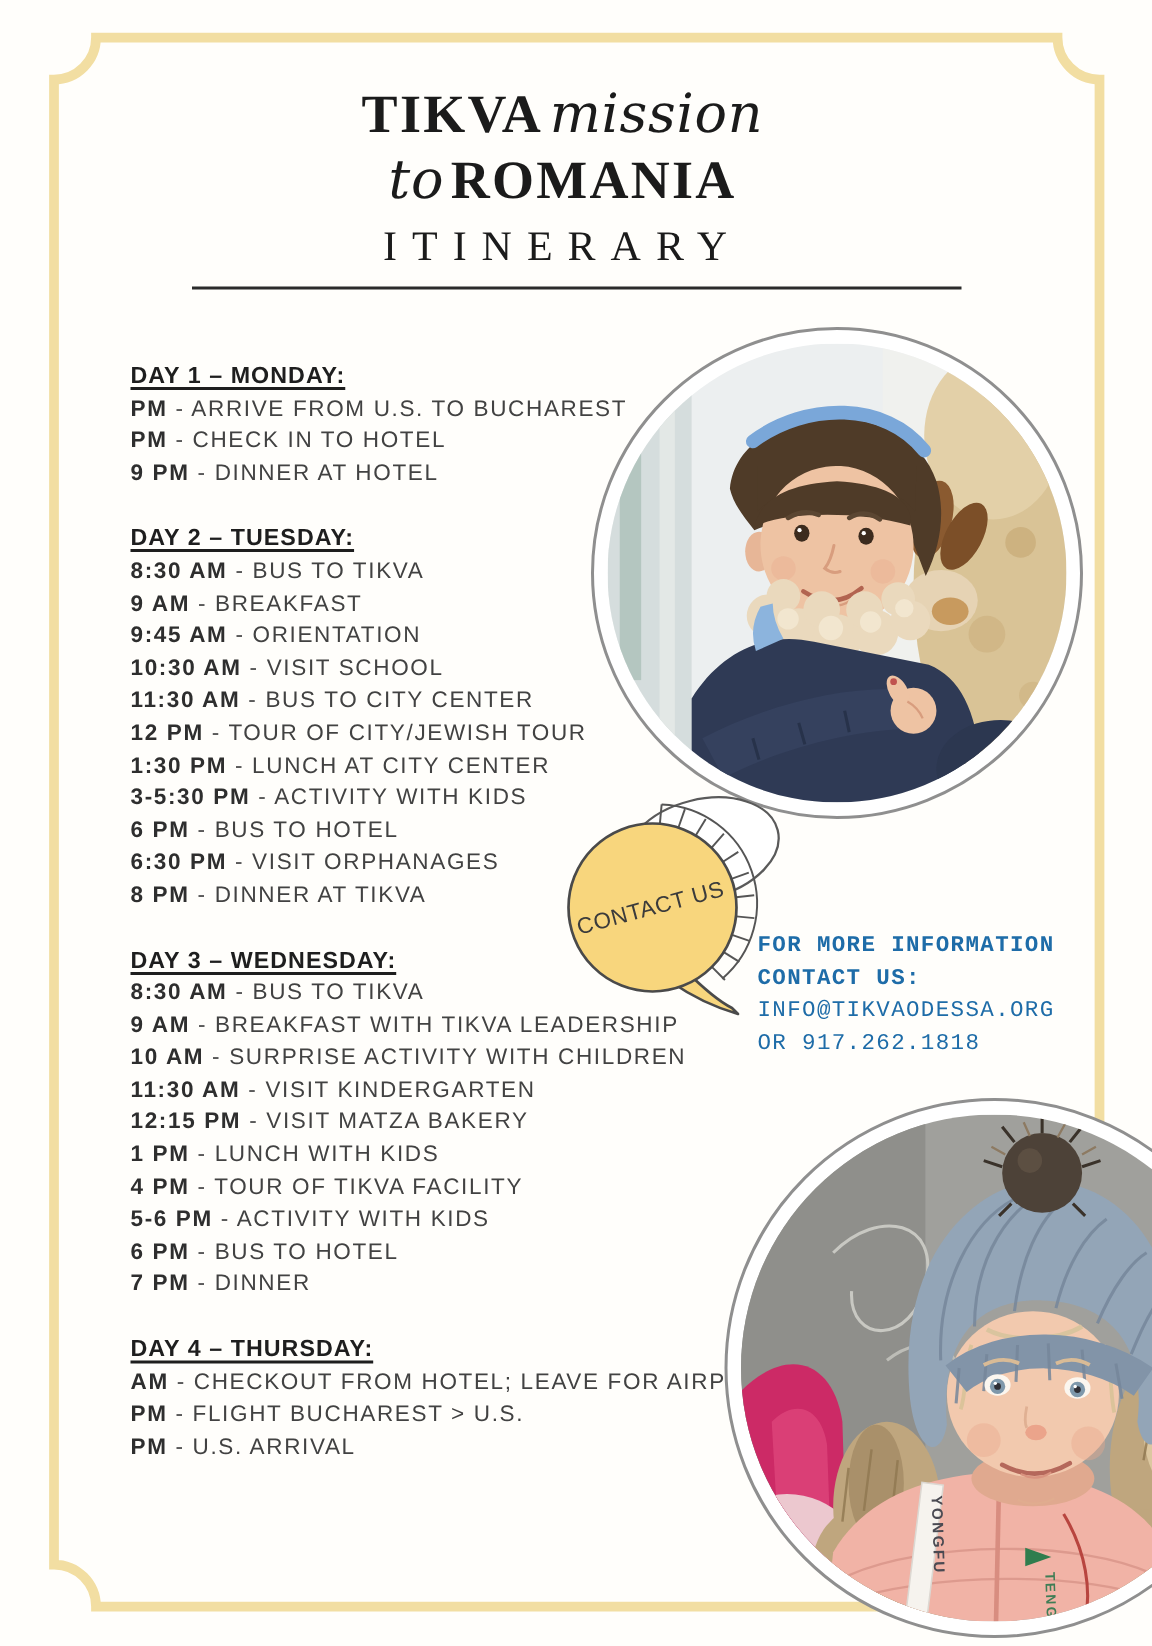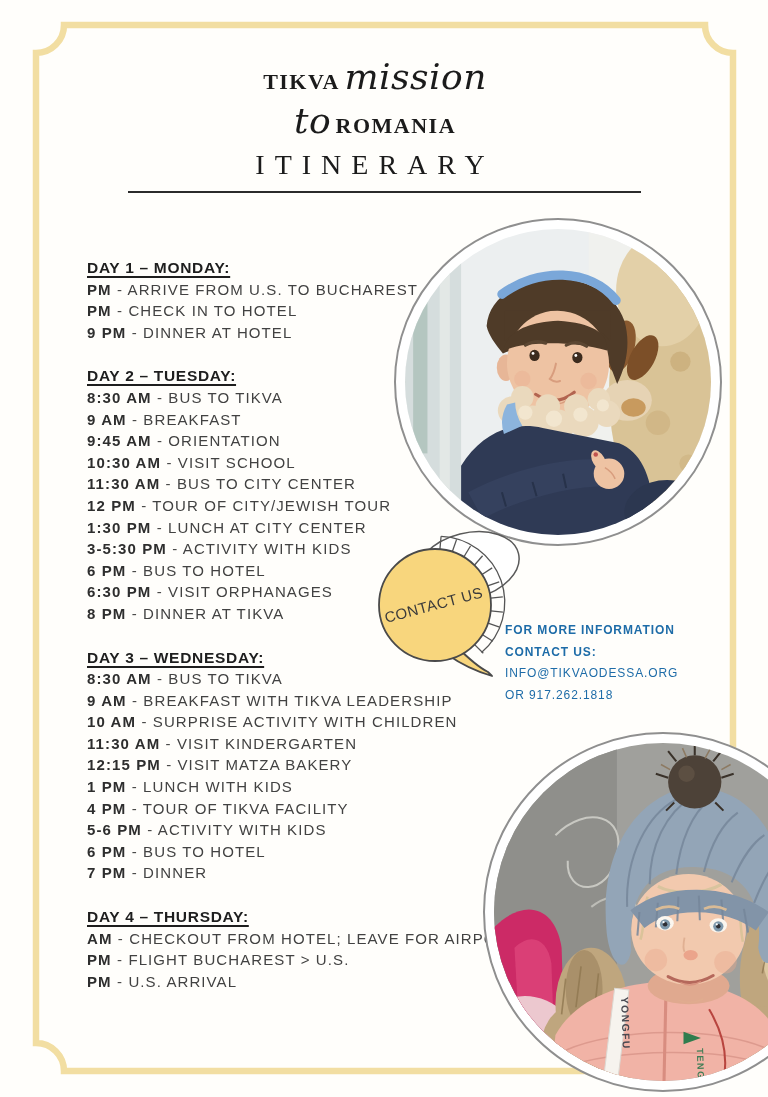--- a/index.html
+++ b/index.html
@@ -7,27 +7,27 @@
     width:768px;height:1097px;position:relative;overflow:hidden;
     background:#fffefb;
     font-family:"Liberation Sans",sans-serif;
   }
   
   .frame-svg{position:absolute;left:0;top:0;pointer-events:none;}
 
   
   .title-block{position:absolute;left:0;top:58px;width:750px;text-align:center;color:#1b1b1b;}
   .title-line{line-height:37px;white-space:nowrap;}
-  .brand{font-family:"Liberation Serif",serif;font-weight:700;font-size:22px;letter-spacing:1.5px;}
+  .brand{font-family:"Liberation Serif",serif;font-weight:700;font-size:36px;letter-spacing:1.5px;}
   .script{font-family:"DejaVu Serif",serif;font-style:italic;font-size:36px;letter-spacing:0.5px;}
   .subtitle{font-family:"Liberation Serif",serif;font-size:28px;letter-spacing:10px;line-height:38px;}
   .title-divider{position:absolute;left:128px;top:191px;width:513px;height:2px;background:#2b2b2b;}
 
   
-  .schedule{position:absolute;left:87px;top:257px;width:420px;}
+  .schedule{position:absolute;left:87px;top:240px;width:420px;}
   .day{margin:0 0 22px 0;}
   .day-heading{
     font-size:15.5px;font-weight:700;color:#1e1e1e;letter-spacing:0.7px;line-height:21.6px;
     text-decoration:underline;text-decoration-thickness:2px;text-underline-offset:3px;margin:0;
   }
   .item{font-size:15px;line-height:21.6px;color:#424242;letter-spacing:1.1px;white-space:nowrap;}
   .item .time{font-weight:700;color:#2e2e2e;text-align:right;}
   .item .sep{color:#4a4a4a;}
 
   
@@ -36,21 +36,21 @@
     border:2px solid #8f8f8f;padding:9px;box-sizing:border-box;
   }
   .photo-inner{width:100%;height:100%;border-radius:50%;overflow:hidden;display:block;}
   .photo-boy{left:394px;top:218px;width:328px;height:328px;}
   .photo-girl{left:483px;top:732px;width:360px;height:360px;}
 
   
   .bubble-svg{position:absolute;left:368px;top:528px;pointer-events:none;}
 
   
-  .contact-info{position:absolute;left:505px;top:620px;color:#1e6ca8;font-size:12px;line-height:21.5px;letter-spacing:0.9px;white-space:nowrap;}
+  .contact-info{position:absolute;left:505px;top:620px;color:#1e6ca8;font-size:15px;line-height:21.5px;letter-spacing:0.9px;white-space:nowrap;font-family:Liberation Mono, monospace;}
   .contact-info .b{font-weight:700;}
 </style>
 </head>
 <body>
 
 <svg class="frame-svg" width="768" height="1097" viewBox="0 0 768 1097">
   <path d="M 64 25 L 705 25 A 28 28 0 0 0 733 53 L 733 1043 A 28 28 0 0 0 705 1071 L 64 1071 A 28 28 0 0 0 36 1043 L 36 53 A 28 28 0 0 0 64 25 Z" fill="none" stroke="#F2DEA2" stroke-width="6.5"></path>
 </svg>
 
 <div class="title-block">

